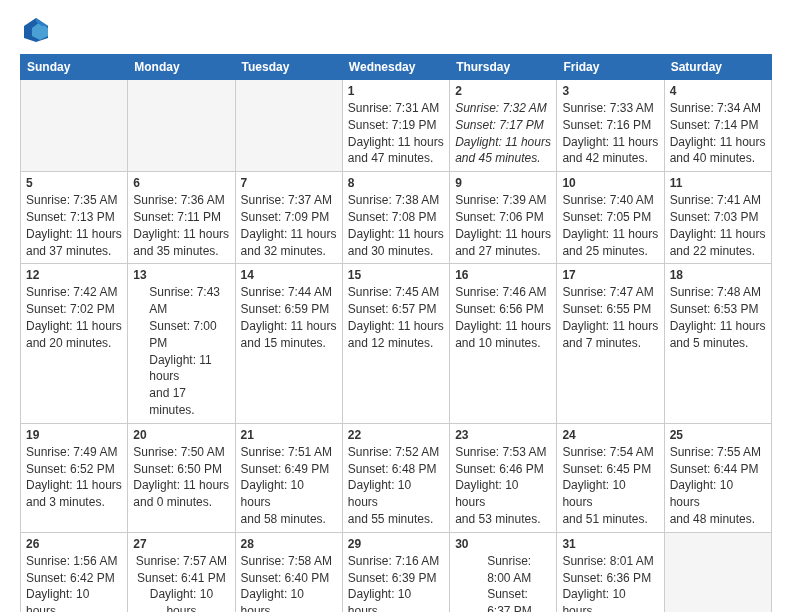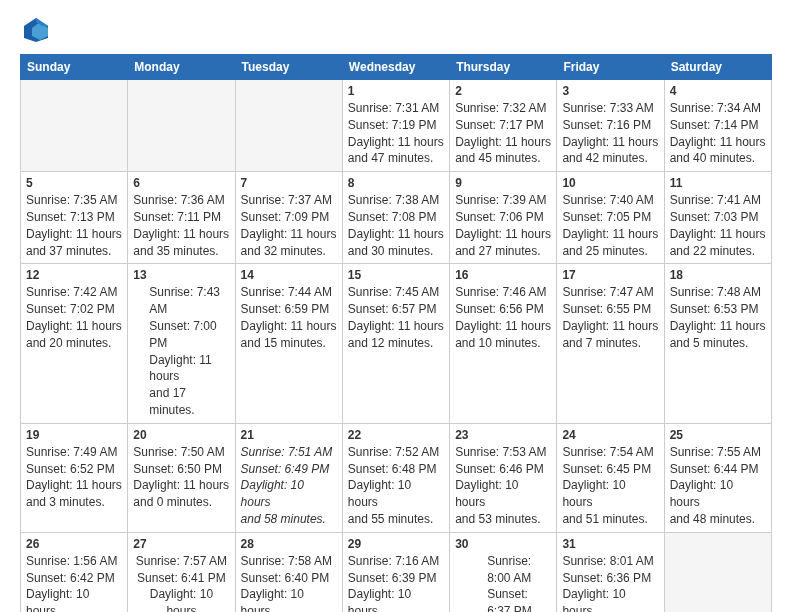--- a/index.html
+++ b/index.html
@@ -135,21 +135,21 @@
           <td class="empty"></td>
           <td>
             <span class="day-num">1</span>
             <div class="day-info" style="white-space: pre-line;">Sunrise: 7:31 AM
 Sunset: 7:19 PM
 Daylight: 11 hours
 and 47 minutes.</div>
           </td>
           <td>
             <span class="day-num">2</span>
-            <div class="day-info" style="white-space: pre-line;">Sunrise: 7:32 AM
+            <div class="day-info" style="white-space: pre-line; font-style: italic;">Sunrise: 7:32 AM
 Sunset: 7:17 PM
 Daylight: 11 hours
 and 45 minutes.</div>
           </td>
           <td>
             <span class="day-num">3</span>
             <div class="day-info" style="white-space: pre-line;">Sunrise: 7:33 AM
 Sunset: 7:16 PM
 Daylight: 11 hours
 and 42 minutes.</div>
@@ -274,21 +274,21 @@
           </td>
           <td>
             <span class="day-num">20</span>
             <div class="day-info" style="white-space: pre-line;">Sunrise: 7:50 AM
 Sunset: 6:50 PM
 Daylight: 11 hours
 and 0 minutes.</div>
           </td>
           <td>
             <span class="day-num">21</span>
-            <div class="day-info" style="white-space: pre-line; font-style: italic;">Sunrise: 7:51 AM
+            <div class="day-info" style="white-space: pre-line;">Sunrise: 7:51 AM
 Sunset: 6:49 PM
 Daylight: 10 hours
 and 58 minutes.</div>
           </td>
           <td>
             <span class="day-num">22</span>
             <div class="day-info" style="white-space: pre-line;">Sunrise: 7:52 AM
 Sunset: 6:48 PM
 Daylight: 10 hours
 and 55 minutes.</div>

